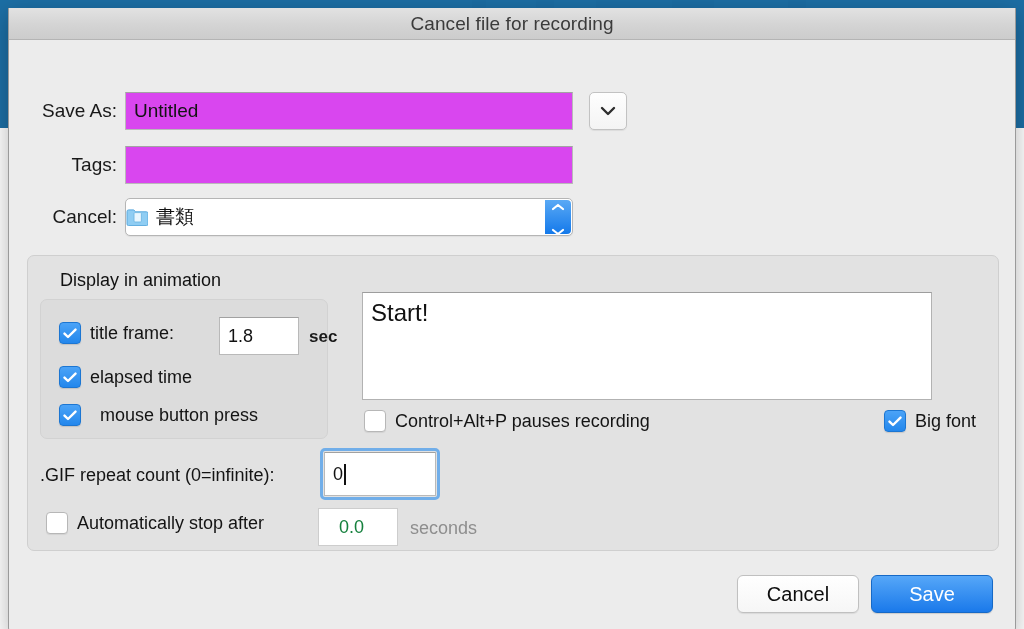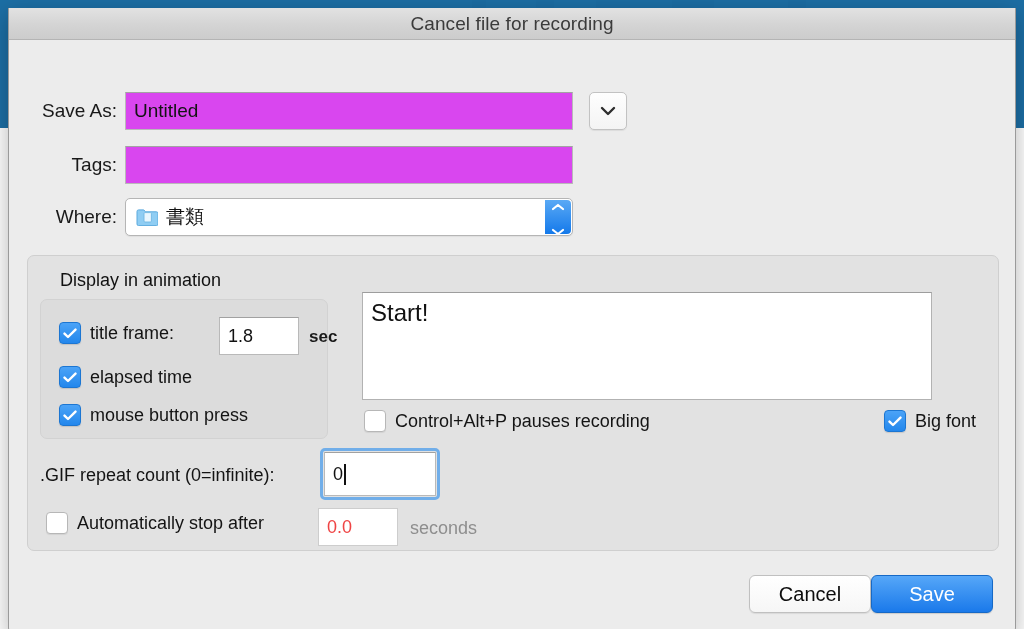--- a/index.html
+++ b/index.html
@@ -105,21 +105,20 @@
     box-shadow: 0 1px 1px rgba(0,0,0,.07);
   }
   .popup {
     position: relative;
     background: #ffffff;
     border: 1px solid #b5b5b5;
     border-radius: 5px;
     box-sizing: border-box;
     display: flex;
     align-items: center;
-    padding-left: 10px;
     font-size: 19px;
     color: #121212;
     box-shadow: 0 1px 1px rgba(0,0,0,.06);
   }
   .popup .stepper {
     position: absolute;
     right: 1px; top: 1px; bottom: 1px;
     width: 26px;
     background: linear-gradient(to bottom,#5aa9f5,#1479ea);
     border-radius: 0 4px 4px 0;
@@ -213,29 +212,30 @@
     border-radius: 1px;
   }
   .caret {
     display: inline-block;
     width: 1.5px;
     height: 21px;
     background: #111;
     margin-left: 1px;
     vertical-align: middle;
   }
-  .dim { color: #ef4444; }
+  .dim { color: #15803d; margin-left: 12px; }
   .dim-label { color: #8e8e8e; }
 
   
   .btnrow {
     position: absolute;
     right: 22px;
     top: 567px;
     display: flex;
+    gap: 12px;
   }
   .btn {
     height: 38px;
     min-width: 122px;
     border-radius: 6px;
     box-sizing: border-box;
     display: flex; align-items: center; justify-content: center;
     font-size: 20px;
   }
   .btn-cancel {
@@ -283,21 +283,21 @@
         </span>
       </div>
     </div>
 
     <div class="frow" style="left:0px; top:106px;">
       <div class="flabel">Tags:</div>
       <div class="tfield" style="width:448px;height:38px;"></div>
     </div>
 
     <div class="frow" style="left:0px; top:158px;">
-      <div class="flabel">Where:</div>
+      <div class="flabel">Cancel:</div>
       <div class="popup" style="width:448px;height:38px;">
         <span class="folder-icon">
           <svg width="22" height="18" viewBox="0 0 22 18">
             <path d="M1 3.5 a1.6 1.6 0 0 1 1.6-1.6 h5.2 l1.7 1.9 h10.9 a1.6 1.6 0 0 1 1.6 1.6 v10.6
                      a1.6 1.6 0 0 1 -1.6 1.6 h-17.8 a1.6 1.6 0 0 1 -1.6 -1.6 z" fill="#8fcdf3" stroke="#5aa9dd" stroke-width="1"></path>
             <rect x="8" y="4.6" width="7.4" height="9.4" rx="1" fill="#e8f6fe" stroke="#6fb7e2" stroke-width=".9"></rect>
           </svg>
         </span>
         <span>書類</span>
         <span class="stepper">
@@ -337,21 +337,21 @@
 
       <div class="chkrow" style="left:18px; top:66px;">
         <span class="chk on">
           <svg width="14" height="11" viewBox="0 0 14 11">
             <polyline points="1.5,5.6 5,9 12.5,1.6" fill="none" stroke="#ffffff" stroke-width="2.4" stroke-linecap="round" stroke-linejoin="round"></polyline>
           </svg>
         </span>
         <span class="chk-label">elapsed time</span>
       </div>
 
-      <div class="chkrow" style="left:18px; top:104px;">
+      <div class="chkrow" style="left:18px; top:104px;gap:10px;">
         <span class="chk on">
           <svg width="14" height="11" viewBox="0 0 14 11">
             <polyline points="1.5,5.6 5,9 12.5,1.6" fill="none" stroke="#ffffff" stroke-width="2.4" stroke-linecap="round" stroke-linejoin="round"></polyline>
           </svg>
         </span>
         <span class="chk-label">mouse button press</span>
       </div>
     </div>
 
     <div class="textarea">Start!</div>

